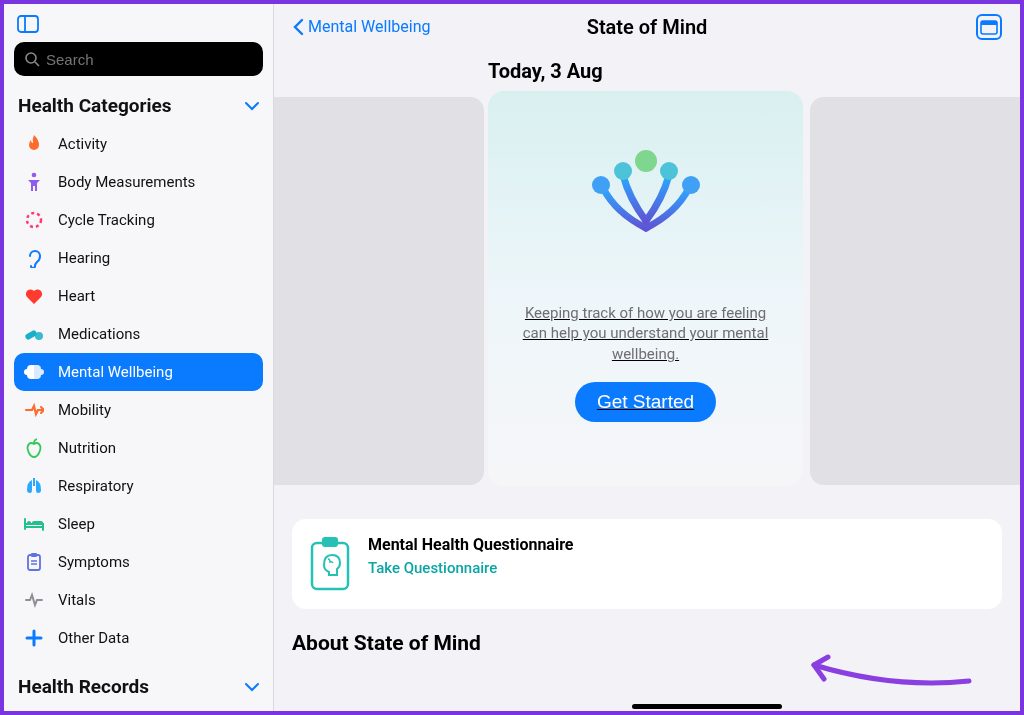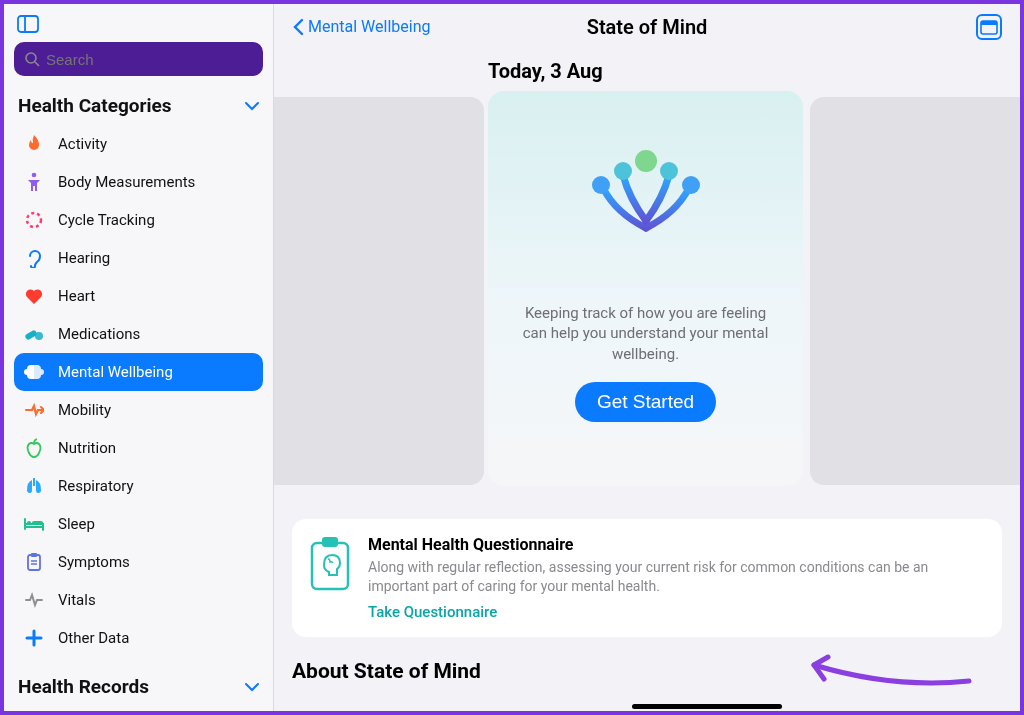--- a/index.html
+++ b/index.html
@@ -11,42 +11,42 @@
   .status-center { flex:1; text-align:center; color:#888; letter-spacing:2px; font-size:10px;}
   .status-right { flex:1; display:flex; justify-content:flex-end; align-items:center; gap:4px;}
   .battery { width:22px; height:10px; border:1px solid #000; border-radius:2px; position:relative; }
   .battery::after { content:""; position:absolute; right:-3px; top:2px; width:2px; height:4px; background:#000; border-radius:1px;}
   .battery-fill { background:#000; width:100%; height:100%; }
   .wifi { font-size:11px; }
   
   .split { flex:1; display:flex; min-height:0; }
   .sidebar { width: 270px; background:#f7f7fa; border-right:1px solid #d9d9de; display:flex; flex-direction:column; padding: 6px 10px 0 10px; overflow:hidden;}
   .sidebar-toggle { width:24px; height:20px; margin:4px 0 8px 2px; display:flex; align-items:center; justify-content:center; }
-  .search-wrap { background:#4c1d95; border-radius:10px; height:34px; display:flex; align-items:center; padding:0 10px; gap:6px; margin-bottom:14px;}
+  .search-wrap { background:#000000; border-radius:10px; height:34px; display:flex; align-items:center; padding:0 10px; gap:6px; margin-bottom:14px;}
   .search-wrap input { border:none; background:transparent; outline:none; font-size:15px; color:#8a8a8e; flex:1;}
   .section-header { display:flex; align-items:center; justify-content:space-between; padding:4px 4px 8px 4px;gap:15px;}
   .section-header h2 { font-size:19px; font-weight:700; color:#111;}
   .chevron { color:#0a7aff; font-size:14px; }
   .cat-list { list-style:none; display:flex; flex-direction:column; }
   .cat-item { display:flex; align-items:center; gap:12px; height:38px; padding:0 8px; border-radius:10px; font-size:15px; color:#111; cursor:pointer;}
   .cat-item.selected { background:#0a7aff; color:#fff; }
   .cat-icon { width:24px; height:24px; display:flex; align-items:center; justify-content:center; font-size:16px;}
   .records-header { margin-top:14px; }
   
   .content { flex:1; background:#f2f2f7; position:relative; overflow:hidden; }
   .nav-bar { height:45px; display:flex; align-items:center; padding:0 18px; position:relative;}
   .back-btn { display:flex; align-items:center; gap:4px; color:#0a7aff; font-size:16px;}
   .nav-title { position:absolute; left:0; right:0; text-align:center; font-size:20px; font-weight:600; color:#000;}
   .cal-btn { margin-left:auto; width:26px; height:26px; border:2px solid #0a7aff; border-radius:6px; display:flex; align-items:center; justify-content:center;}
   .date-hdr { font-size:20px; font-weight:700; color:#000; margin:10px 0 8px 214px;}
   .carousel { position:relative; height:400px; }
   .side-card { position:absolute; top:6px; width:260px; height:388px; background:#e0e0e5; border-radius:14px;}
   .side-card.left { left:0; border-top-left-radius:0; border-bottom-left-radius:0; width:210px;}
   .side-card.right { right:0; border-top-right-radius:0; border-bottom-right-radius:0; width:210px;}
-  .main-card { position:absolute; left:214px; top:0; width:315px; height:395px; border-radius:16px; background:linear-gradient(180deg,#d9f0f0 0%,#eef6fa 55%,#f6f6f8 100%); display:flex; flex-direction:column; align-items:center; padding:28px 26px 20px 26px;}
+  .main-card { position:absolute; left:214px; top:0; width:315px; height:395px; border-radius:16px; background:linear-gradient(180deg,#d9f0f0 0%,#eef6fa 55%,#f6f6f8 100%); display:flex; flex-direction:column; align-items:center; padding:28px 26px 20px 26px;text-decoration:underline;}
   .wellbeing-illustration { width:150px; height:150px; margin-top:14px; }
   .card-text { margin-top:20px; text-align:center; font-size:15px; line-height:1.35; color:#6e6e73; }
   .get-started { margin-top:18px; background:#0a7aff; color:#fff; border:none; border-radius:20px; padding:9px 22px; font-size:19px; font-weight:500;}
   
   .q-card { margin:28px 18px 0 18px; background:#fff; border-radius:14px; padding:16px 20px 16px 14px; display:flex; gap:14px;}
   .clipboard-icon { width:48px; height:58px; flex-shrink:0; }
   .q-body h3 { font-size:16px; font-weight:700; color:#000; margin-bottom:4px;}
   .q-body p { font-size:14px; color:#8a8a8e; line-height:1.35; margin-bottom:6px;}
   .q-link { color:#0aa5a5; font-size:15px; font-weight:500; display:inline-block;}
   .arrow-annot { position:absolute; left:530px; bottom:20px; width:170px; height:40px; pointer-events:none;}
@@ -273,21 +273,20 @@
 
       <div class="q-card">
         <svg class="clipboard-icon" viewBox="0 0 48 58">
           <rect x="6" y="8" width="36" height="46" rx="5" fill="none" stroke="#26c1b5" stroke-width="2.5"></rect>
           <rect x="16" y="2" width="16" height="10" rx="3" fill="#26c1b5"></rect>
           <path d="M18 30 q0 -10 8 -10 q8 0 8 8 q0 4 -3 6 l0 6 h-8 l0 -3 q-5 -2 -5 -7z" fill="none" stroke="#26c1b5" stroke-width="2"></path>
           <path d="M22 24 q2 0 2 3 q2 -1 3 1" fill="none" stroke="#26c1b5" stroke-width="1.4"></path>
         </svg>
         <div class="q-body">
           <h3>Mental Health Questionnaire</h3>
-          <p>Along with regular reflection, assessing your current risk for common conditions can be an important part of caring for your mental health.</p>
           <a class="q-link">Take Questionnaire</a>
         </div>
       </div>
 
       <svg class="arrow-annot" viewBox="0 0 170 40">
         <path d="M165 30 Q90 38 10 14" fill="none" stroke="#8a3fe0" stroke-width="5" stroke-linecap="round"></path>
         <path d="M10 14 L24 6 M10 14 L20 28" fill="none" stroke="#8a3fe0" stroke-width="5" stroke-linecap="round"></path>
       </svg>
 
       <div class="about-hdr">About State of Mind</div>

